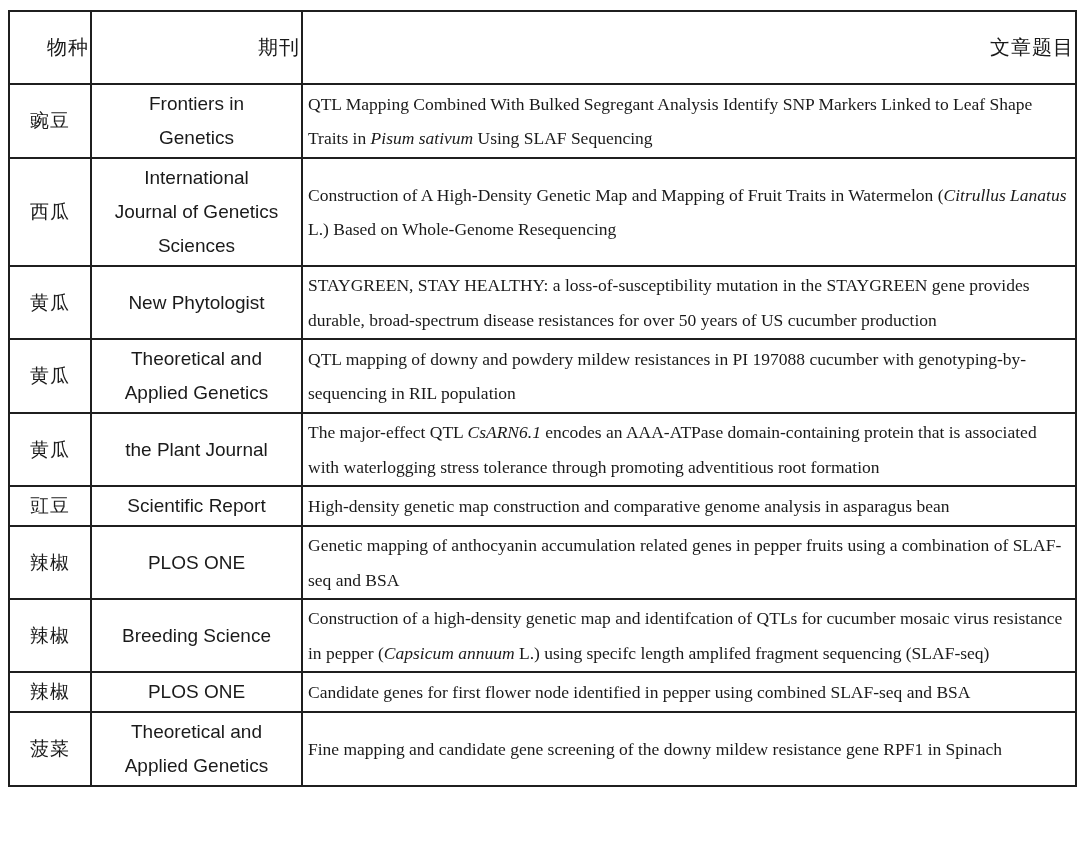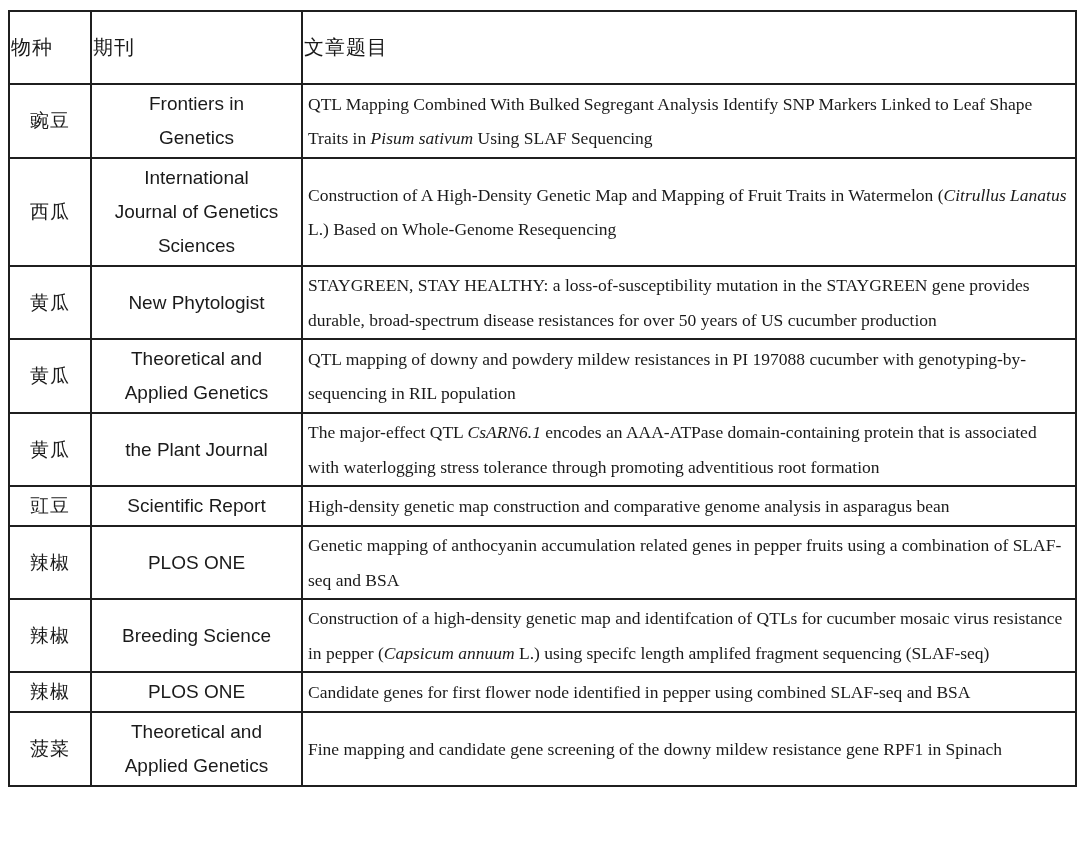--- a/index.html
+++ b/index.html
@@ -30,21 +30,21 @@
   table.articles th,
   table.articles td {
     border: 2px solid var(--border-c);
     vertical-align: middle;
   }
   thead th {
     height: 73px;
     font-family: "Liberation Sans", "DejaVu Sans", sans-serif;
     font-weight: normal;
     font-size: 20px;
-    text-align: left;
+    text-align: right;
     letter-spacing: 1px;
   }
   td.zh {
     font-family: "Liberation Sans", "DejaVu Sans", sans-serif;
     font-size: 19px;
     text-align: center;
     padding: 4px 19px;
     letter-spacing: 1px;
     border-radius: 25px;
   }

